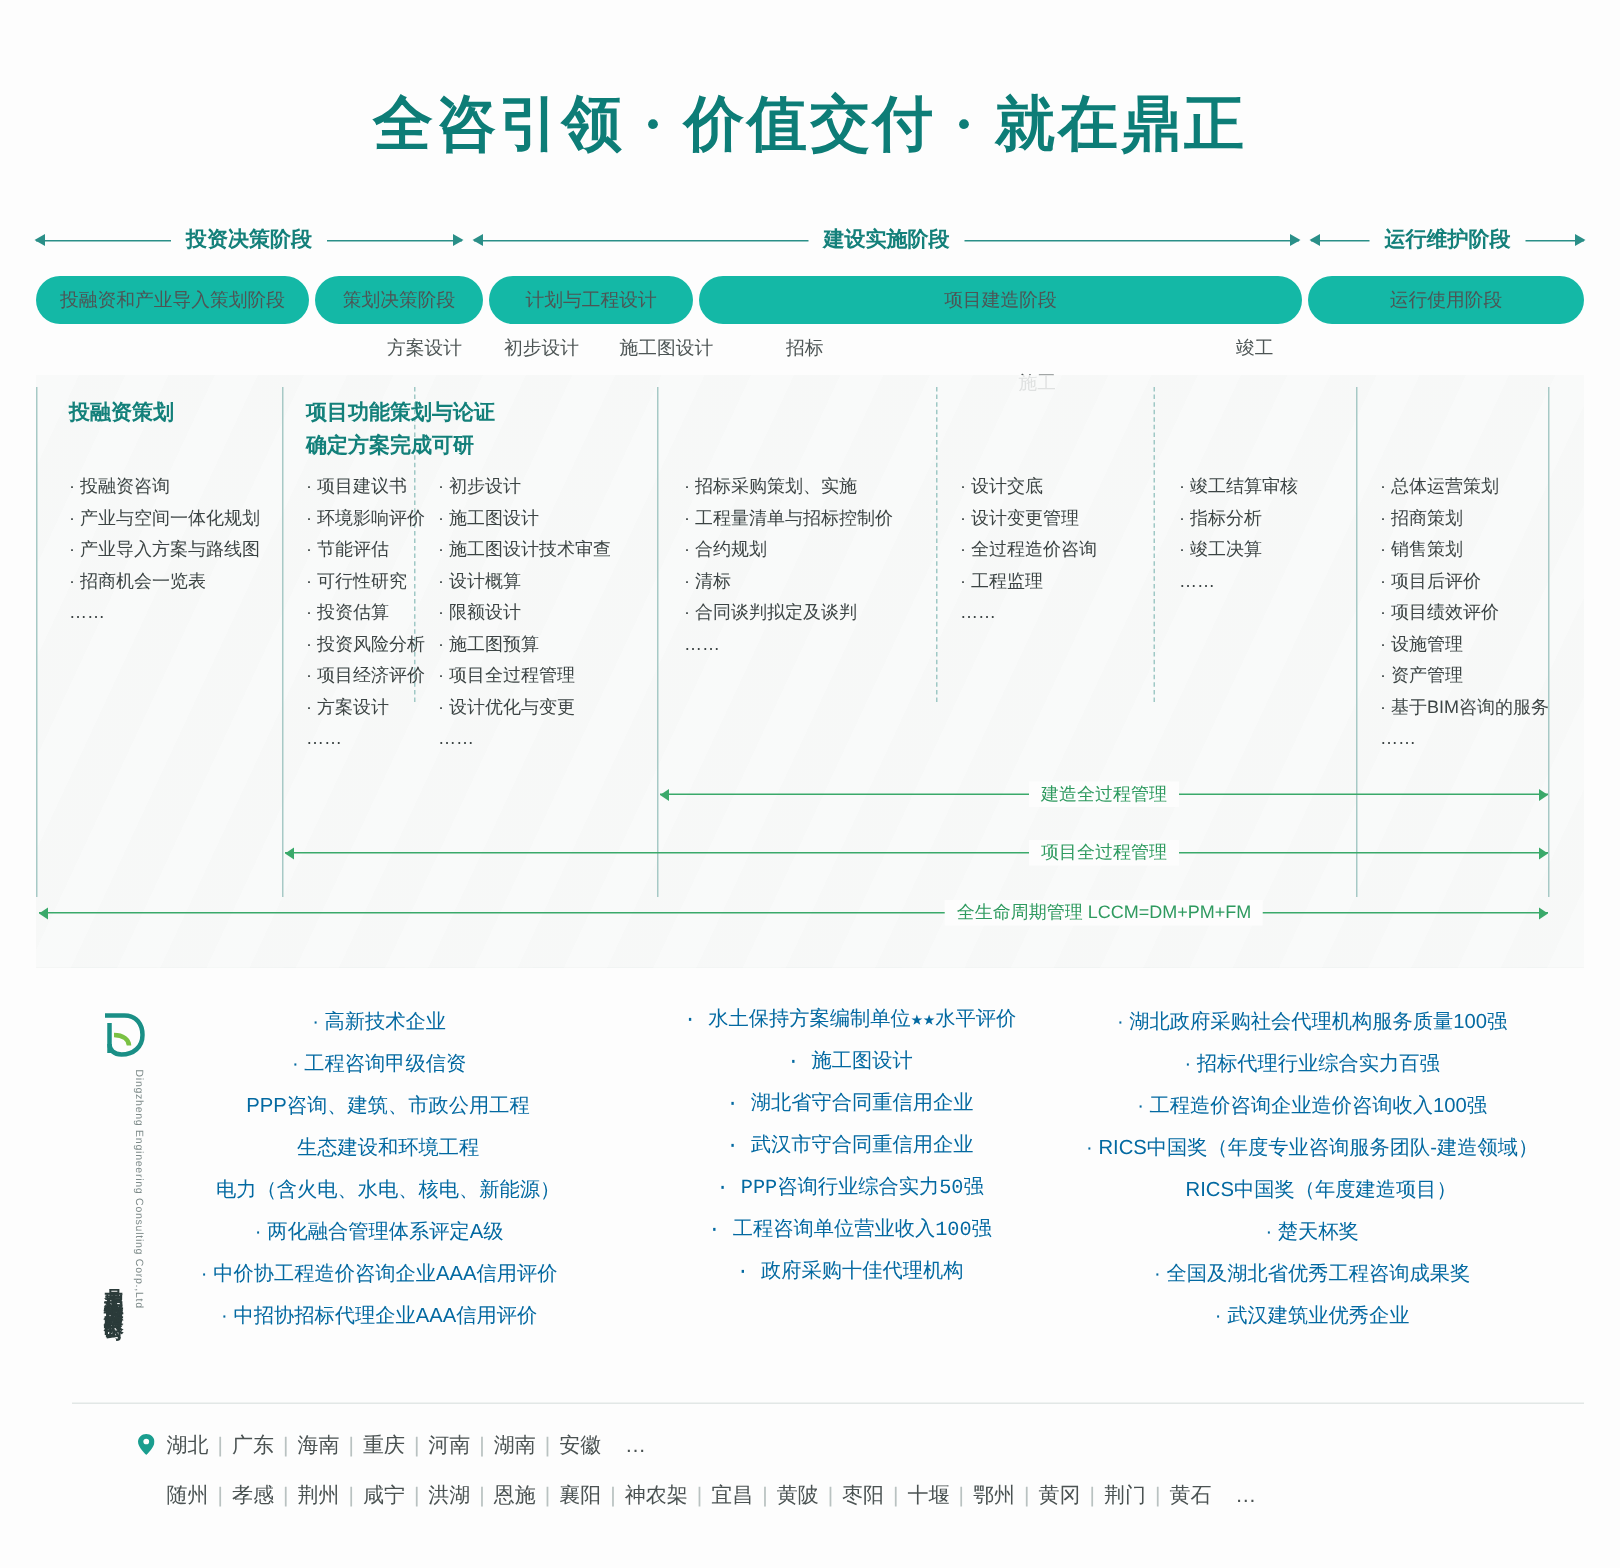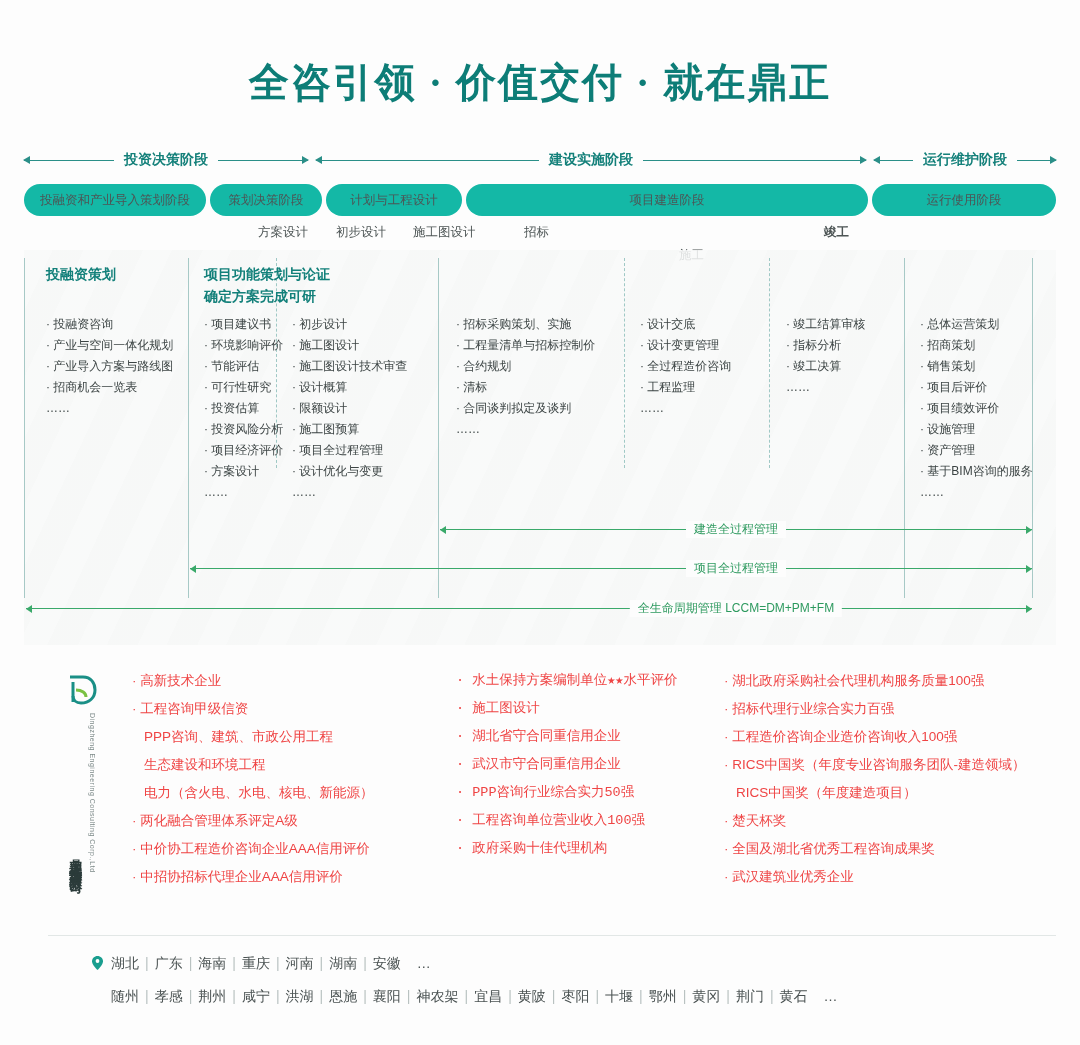--- a/index.html
+++ b/index.html
@@ -233,22 +233,23 @@
     font-size: 7px;
     letter-spacing: 0.5px;
     color: #7d8a89;
     margin-top: 6px;
     display: inline-block;
   }
   .cred-col {
     position: absolute;
     top: 4px;
     font-size: 13.5px;
-    color: #ef4444;
+    color: #0369a1;
     line-height: 28px;
+    text-align: center;
   }
   .cred-col ul { margin: 0; padding: 0; }
   .cred-col li { list-style: none; white-space: nowrap; }
   .cred-col li::before { content: "· "; }
   .cred-col li.sub::before { content: ""; padding-left: 12px; }
 
   .divider {
     position: absolute;
     left: 48px;
     right: 24px;
@@ -309,21 +310,21 @@
     <div class="stage-box" style="left:442px; width:402px;">项目建造阶段</div>
     <div class="stage-box" style="left:848px; width:184px;">运行使用阶段</div>
   </div>
 
   <div class="substage-row">
     <div class="substage" style="left:234px;">方案设计</div>
     <div class="substage" style="left:312px;">初步设计</div>
     <div class="substage" style="left:389px;">施工图设计</div>
     <div class="substage" style="left:500px;">招标</div>
     <div class="substage" style="left:655px;margin-top:23px;">施工</div>
-    <div class="substage" style="left:800px;font-weight:bold;">竣工</div>
+    <div class="substage" style="left:800px;">竣工</div>
   </div>
 
   <div class="body-area">
     <div class="body-bg"></div>
 
     <div class="vline" style="left:0px;  top:8px;  height:340px;"></div>
     <div class="vline" style="left:164px; top:8px; height:340px;"></div>
     <div class="vline" style="left:414px; top:8px; height:340px;"></div>
     <div class="vdash" style="left:252px; top:8px; height:210px;"></div>
     <div class="vdash" style="left:600px; top:8px; height:210px;"></div>

